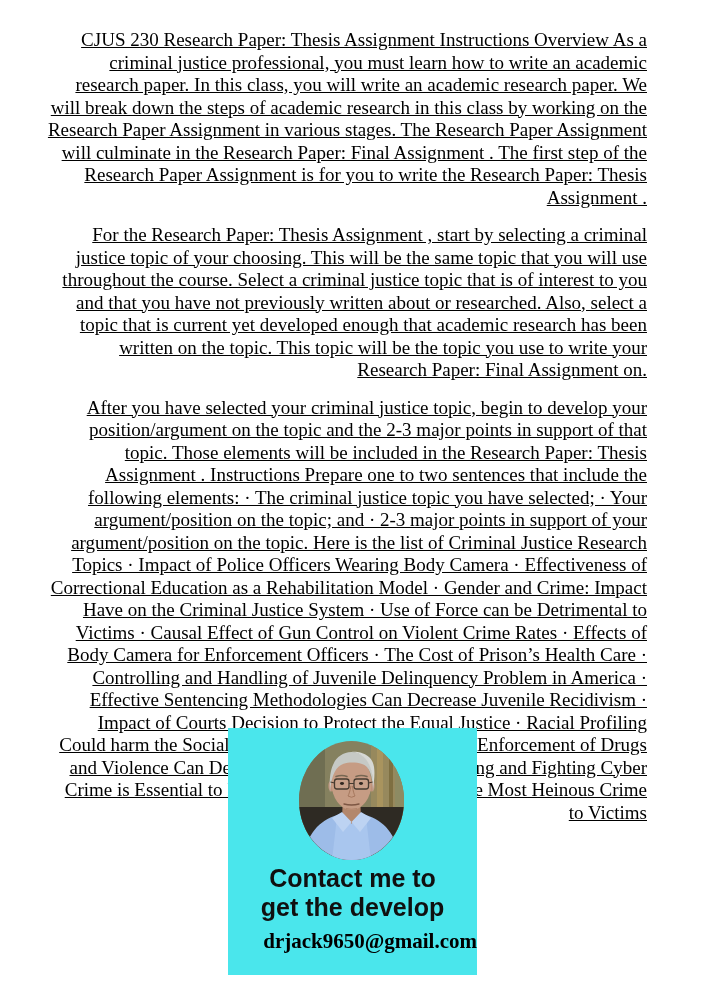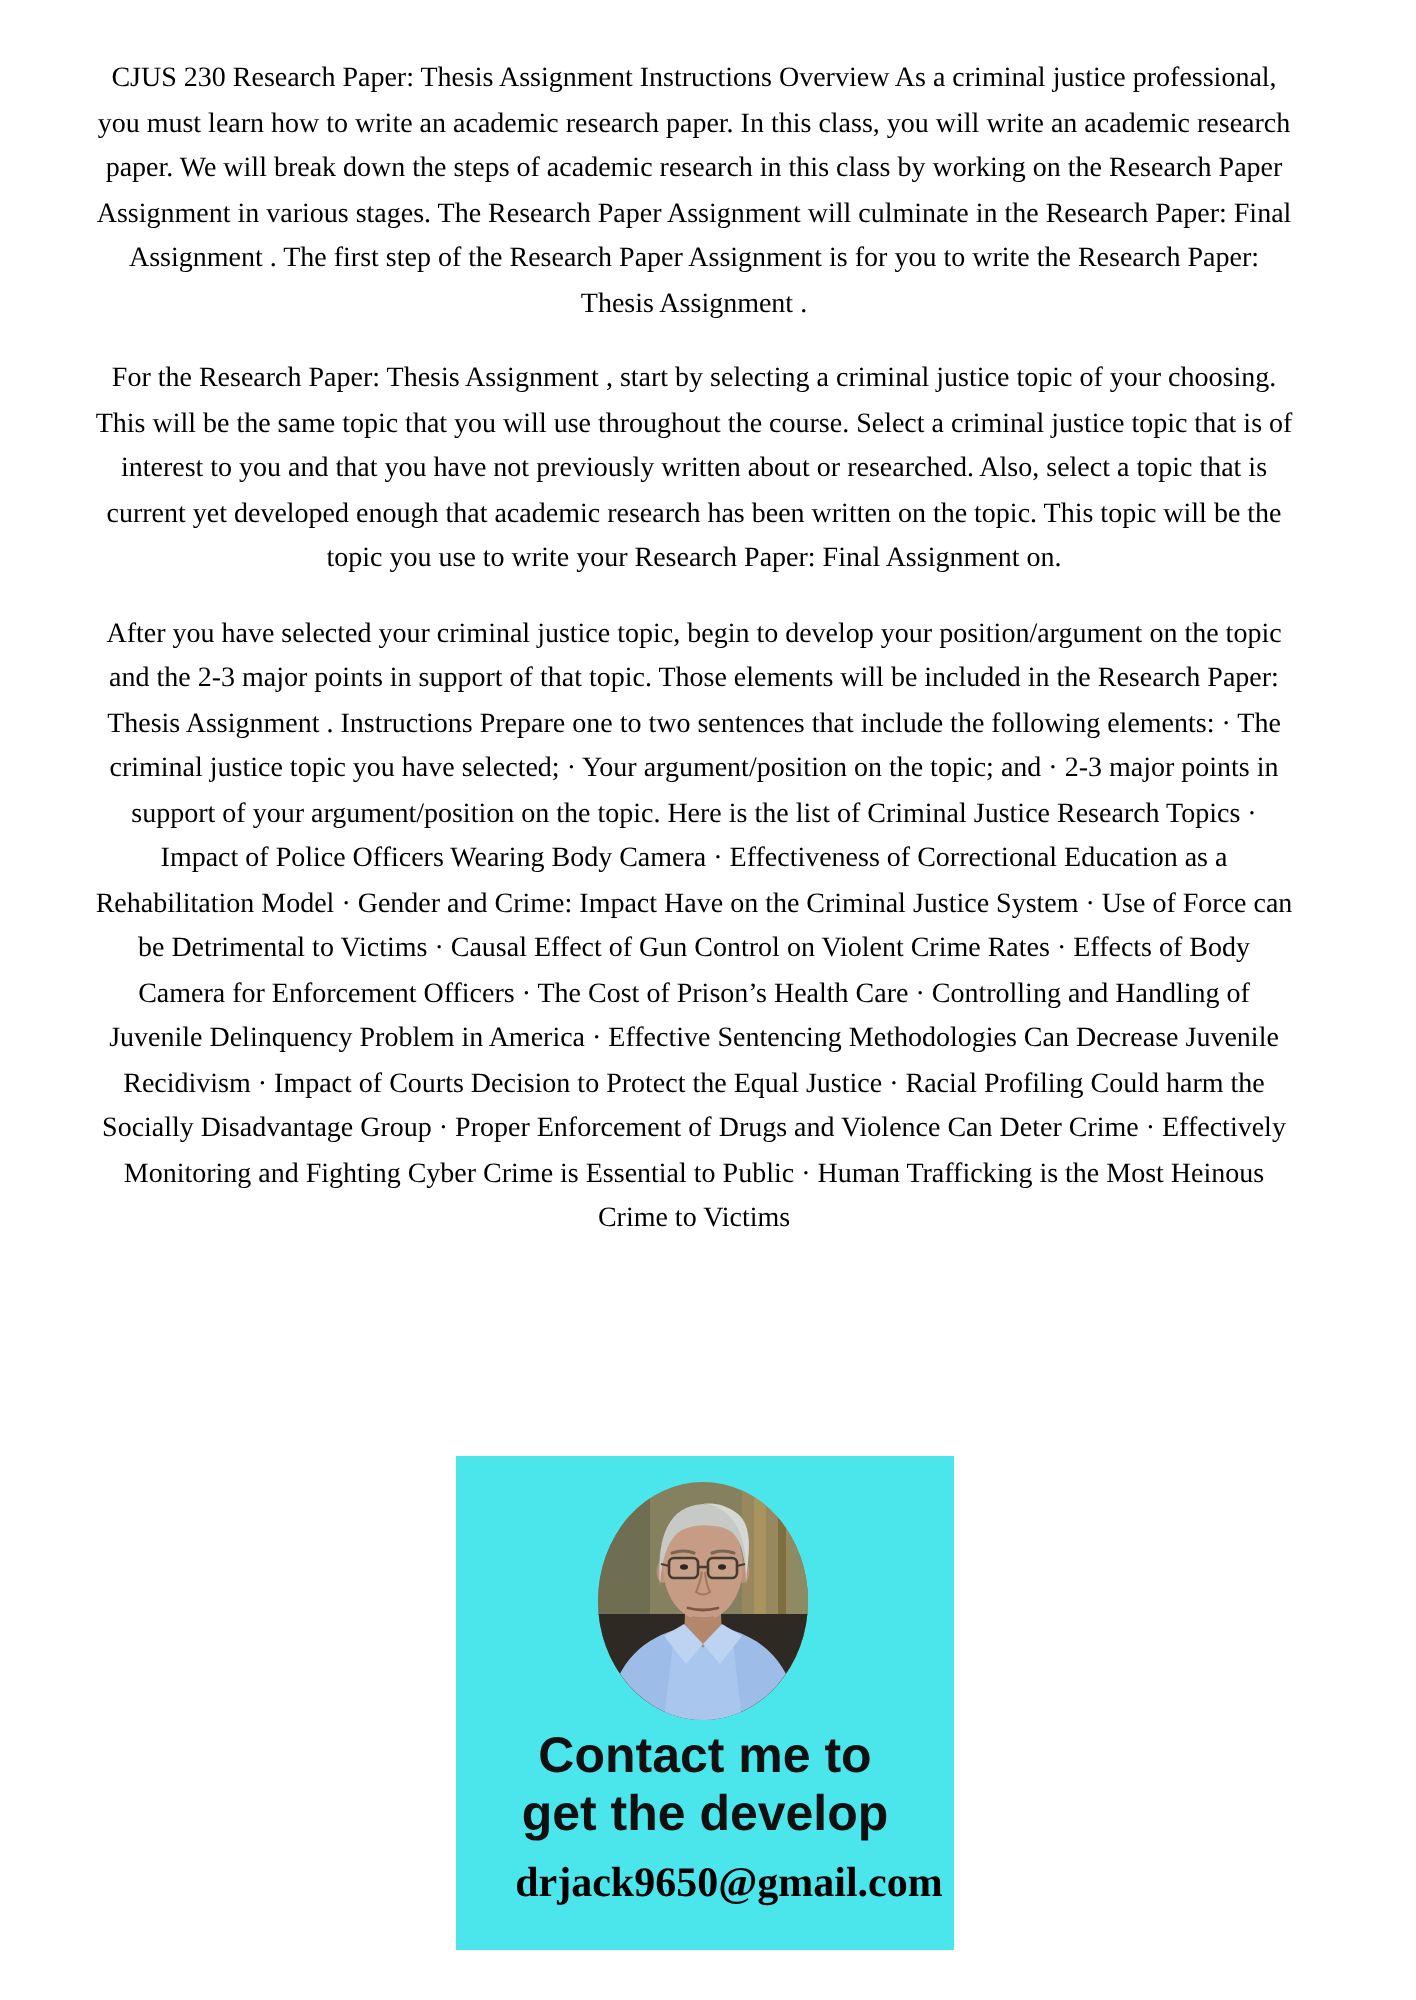--- a/index.html
+++ b/index.html
@@ -11,23 +11,24 @@
     background: #ffffff;
     overflow: hidden;
     font-family: "Liberation Serif", "DejaVu Serif", serif;
   }
   .doc-text {
     position: absolute;
     left: 47px;
     top: 29px;
     width: 600px;
     color: #000000;
-    font-size: 14px;
+    font-size: 19px;
     line-height: 22.5px;
-    text-align: center;
+    text-align: right;
+    text-decoration: underline;
   }
   .doc-text p { margin: 0 0 15px 0; }
   .contact-card {
     position: absolute;
     left: 228px;
     top: 728px;
     width: 249px;
     height: 247px;
     background: #4ae6ec;
     padding-left: 19px;
@@ -50,21 +51,21 @@
     font-weight: bold;
     font-size: 25px;
     line-height: 29px;
     color: #101010;
   }
   .contact-email {
     position: absolute;
     left: 0;
     right: 0;
     top: 200px;
-    text-align: center;
+    text-align: right;
     font-family: "Liberation Serif", "DejaVu Serif", serif;
     font-weight: bold;
     font-size: 21px;
     line-height: 26px;
     color: #000000;
     margin-left: 24px;
   }
 </style>
 </head>
 <body>

